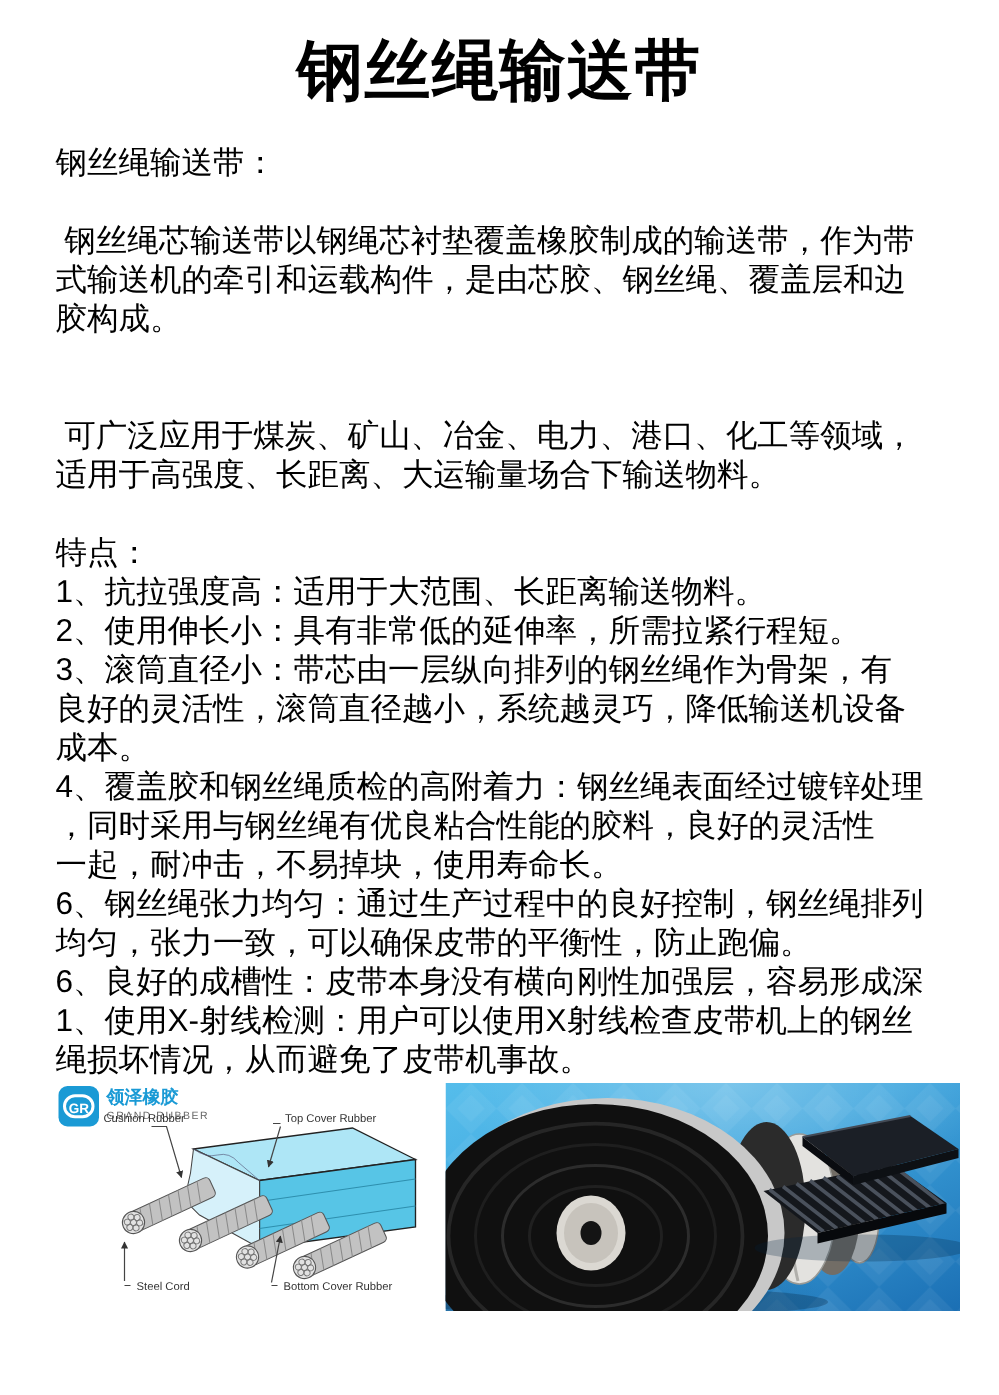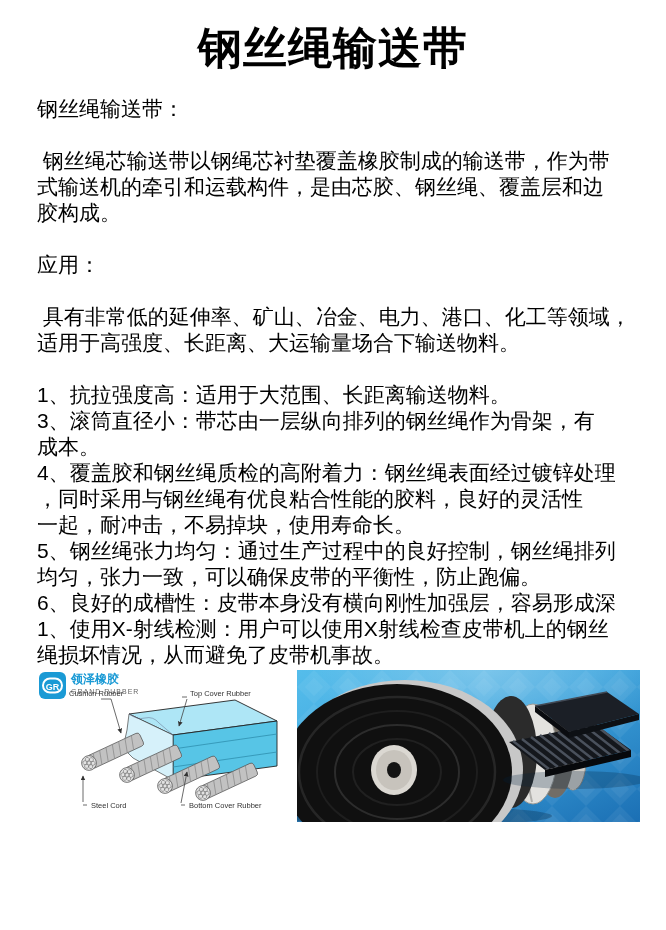--- a/index.html
+++ b/index.html
@@ -24,32 +24,34 @@
 
   <div class="title">钢丝绳输送带</div>
 
   <div class="body-text">
     <div class="line">钢丝绳输送带：</div>
     <div class="line"></div>
     <div class="line"> 钢丝绳芯输送带以钢绳芯衬垫覆盖橡胶制成的输送带，作为带</div>
     <div class="line">式输送机的牵引和运载构件，是由芯胶、钢丝绳、覆盖层和边</div>
     <div class="line">胶构成。</div>
     <div class="line"></div>
-    <div class="line">应用：</div>
     <div class="line"></div>
-    <div class="line"> 具有非常低的延伸率、矿山、冶金、电力、港口、化工等领域，</div>
+    <div class="line"> 可广泛应用于煤炭、矿山、冶金、电力、港口、化工等领域，</div>
     <div class="line">适用于高强度、长距离、大运输量场合下输送物料。</div>
     <div class="line"></div>
+    <div class="line">特点：</div>
     <div class="line">1、抗拉强度高：适用于大范围、长距离输送物料。</div>
+    <div class="line">2、使用伸长小：具有非常低的延伸率，所需拉紧行程短。</div>
     <div class="line">3、滚筒直径小：带芯由一层纵向排列的钢丝绳作为骨架，有</div>
+    <div class="line">良好的灵活性，滚筒直径越小，系统越灵巧，降低输送机设备</div>
     <div class="line">成本。</div>
     <div class="line">4、覆盖胶和钢丝绳质检的高附着力：钢丝绳表面经过镀锌处理</div>
     <div class="line">，同时采用与钢丝绳有优良粘合性能的胶料，良好的灵活性</div>
     <div class="line">一起，耐冲击，不易掉块，使用寿命长。</div>
-    <div class="line">5、钢丝绳张力均匀：通过生产过程中的良好控制，钢丝绳排列</div>
+    <div class="line">6、钢丝绳张力均匀：通过生产过程中的良好控制，钢丝绳排列</div>
     <div class="line">均匀，张力一致，可以确保皮带的平衡性，防止跑偏。</div>
     <div class="line">6、良好的成槽性：皮带本身没有横向刚性加强层，容易形成深</div>
     <div class="line">1、使用X-射线检测：用户可以使用X射线检查皮带机上的钢丝</div>
     <div class="line">绳损坏情况，从而避免了皮带机事故。</div>
   </div>
 
   <div class="figures">
 
     <div class="fig">
       <svg width="252" height="152" viewBox="0 0 252 152">

